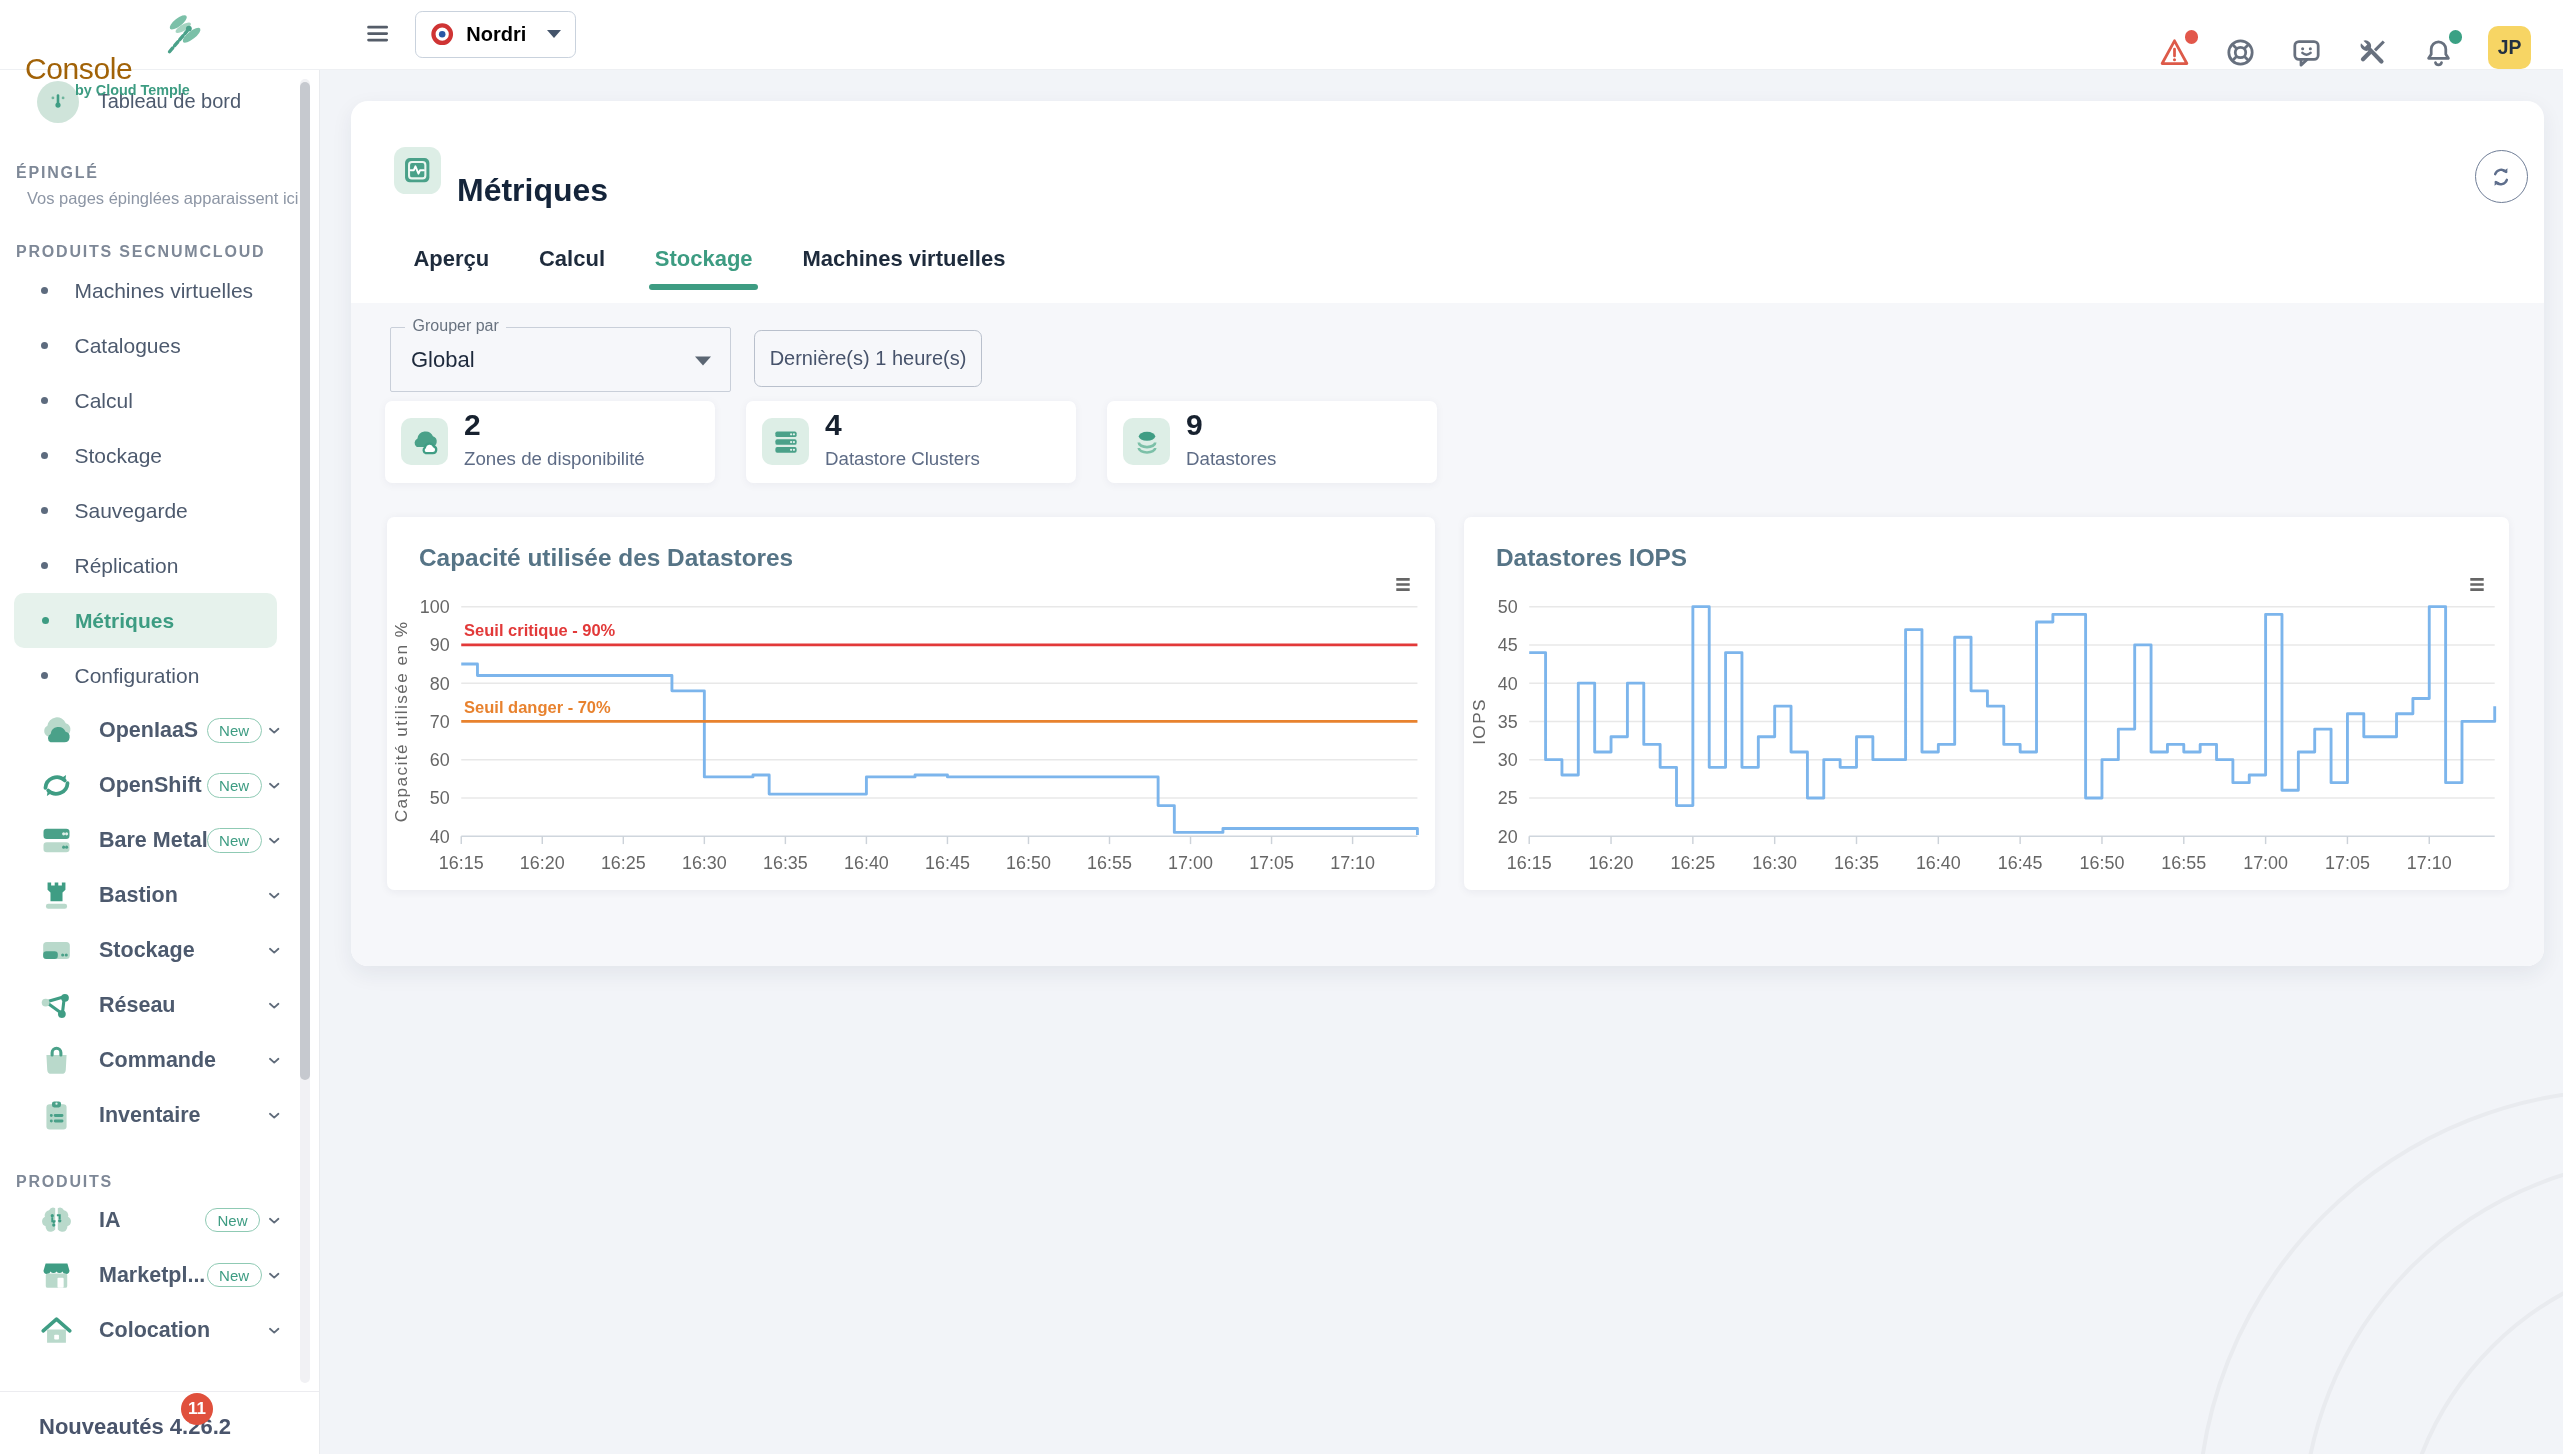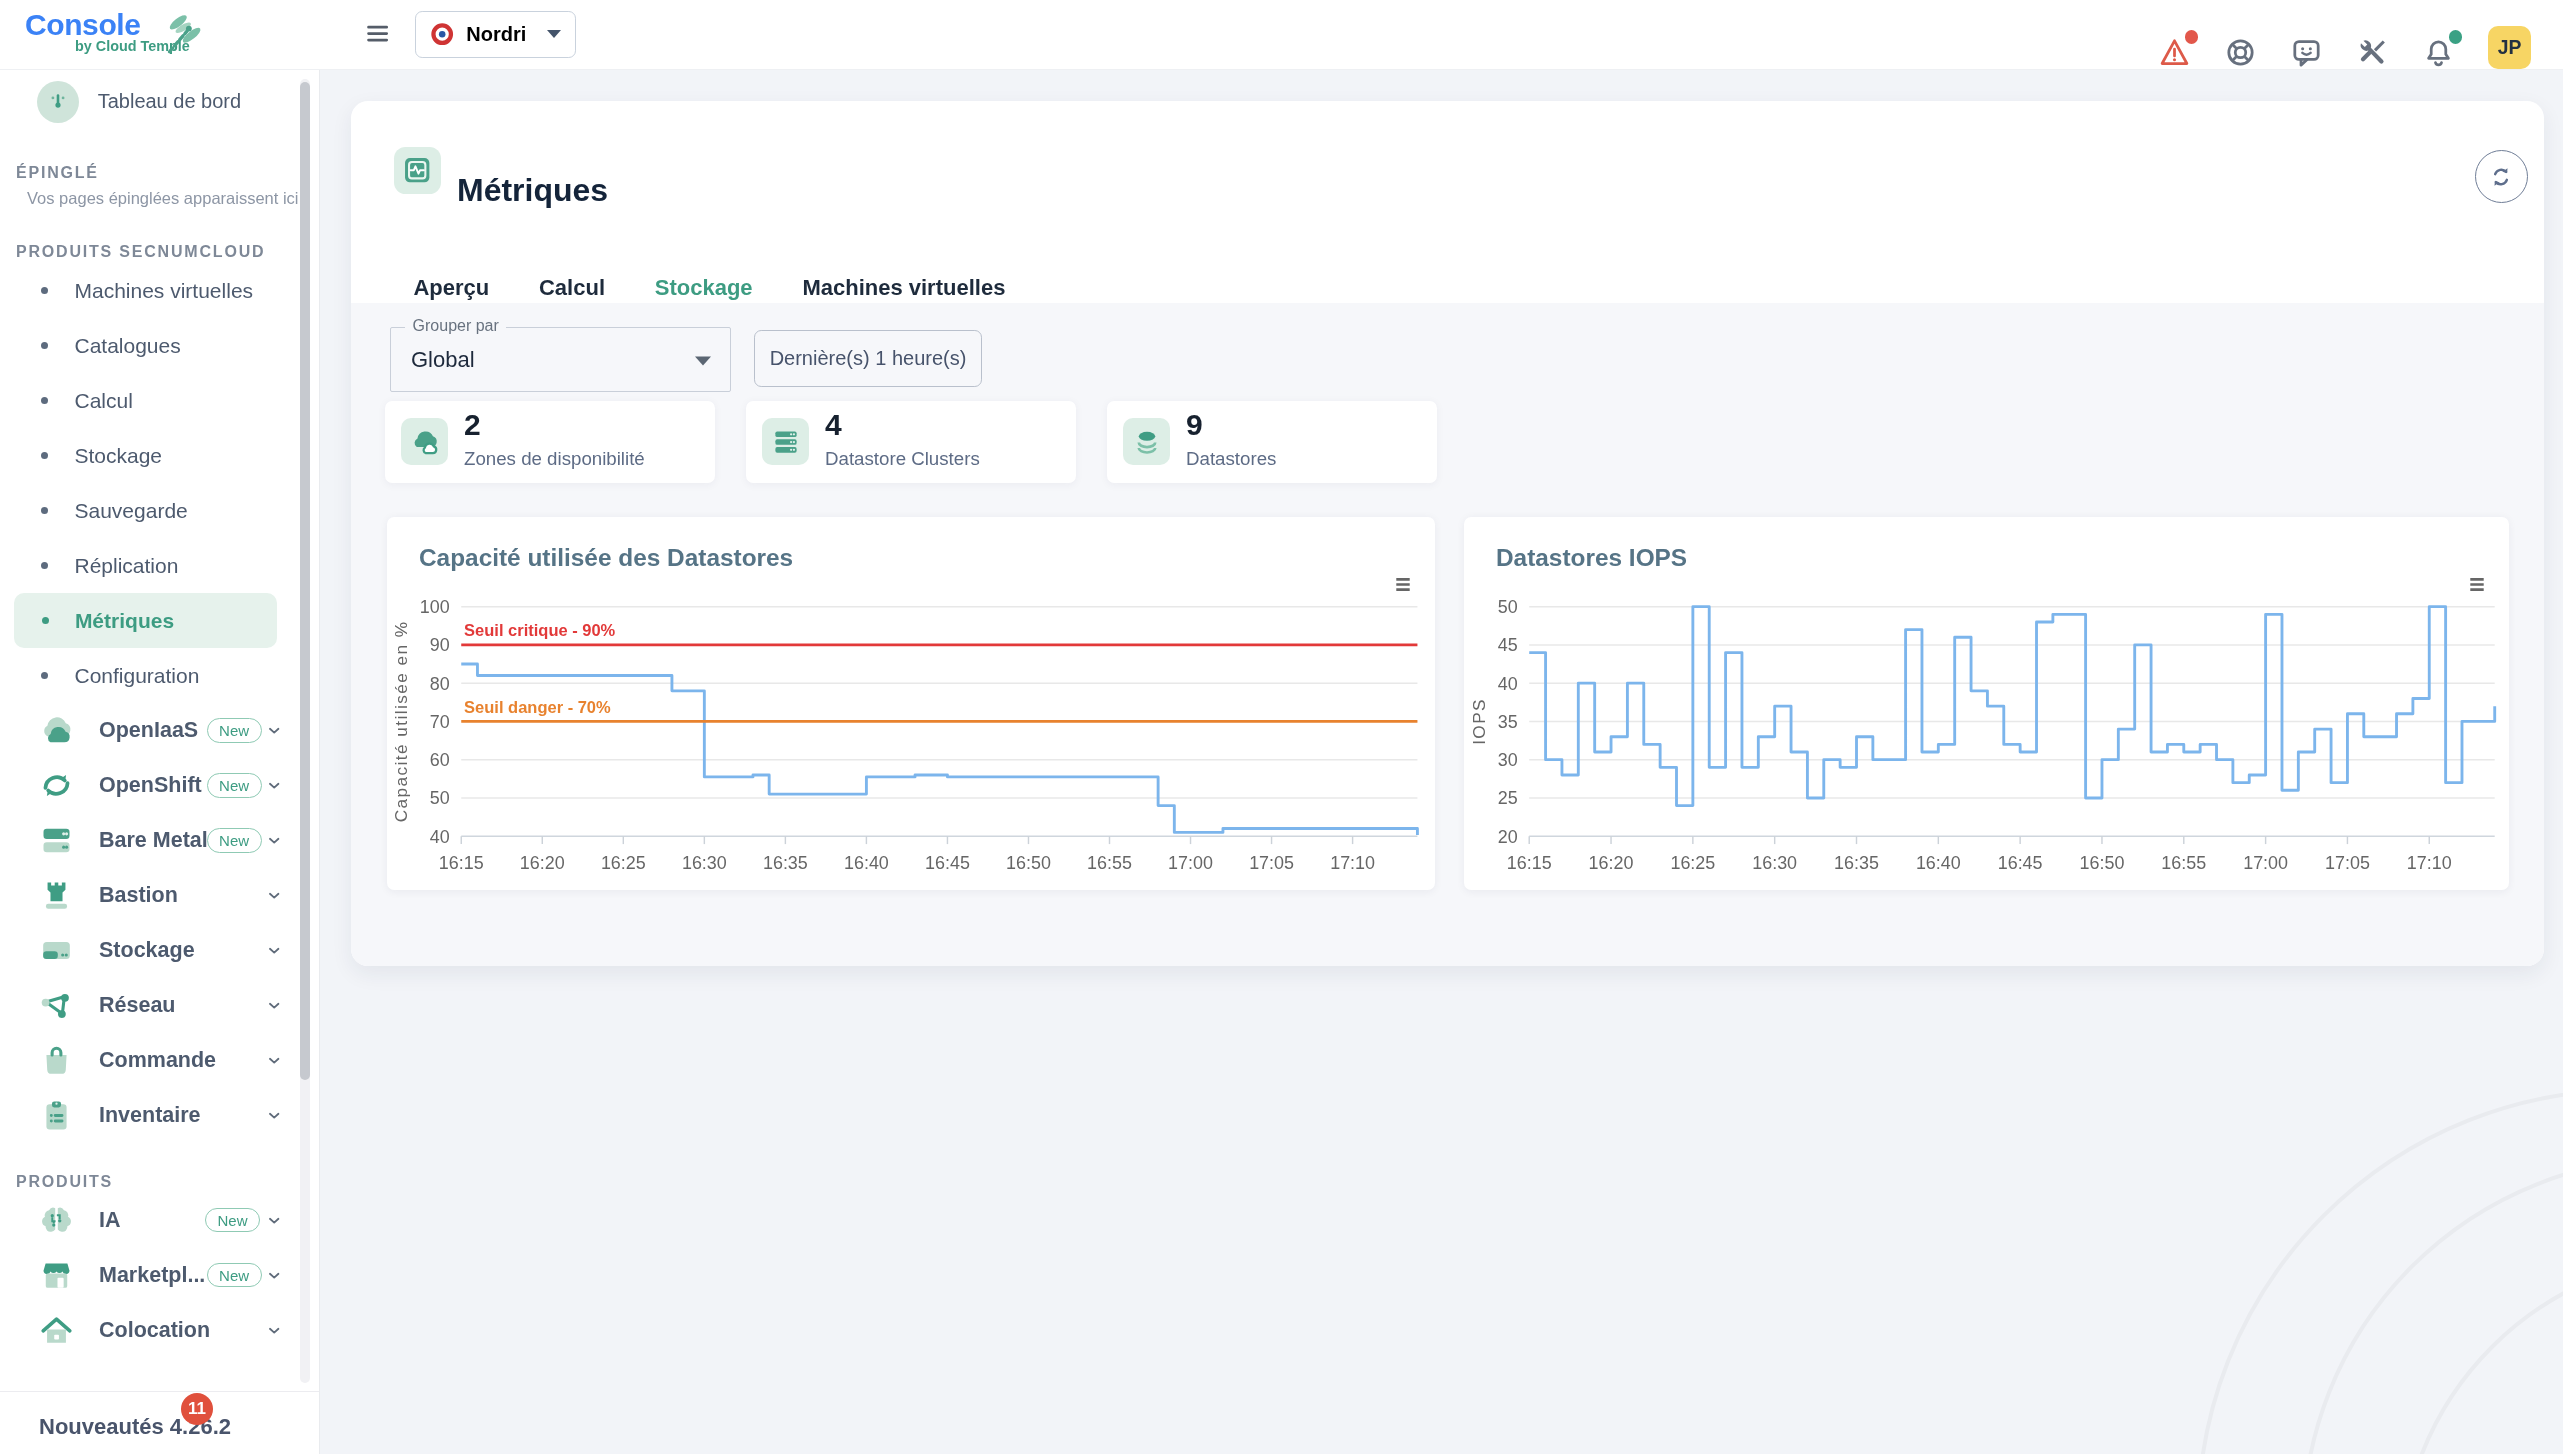--- a/index.html
+++ b/index.html
@@ -3,21 +3,21 @@
 <meta charset="utf-8">
 <style>
   html,body{margin:0;padding:0;background:#e9ebef;}
   #app{position:relative;width:2563px;height:1455px;background:#f3f5f8;overflow:hidden;
        font-family:"Liberation Sans",sans-serif;-webkit-font-smoothing:antialiased;}
   .icon svg{width:100%;height:100%;display:block;}
 
   
   .topbar{position:absolute;left:0;top:0;width:100%;height:69px;background:#fff;border-bottom:0.7px solid #eef0f3;z-index:6;}
   .logo{position:absolute;left:25px;top:9.3px;}
-  .logo-title{font-size:30px;font-weight:700;color:#3b82f6;letter-spacing:-0.4px;line-height:32px;}
+  .logo-title{font-size:30px;font-weight:400;color:#a16207;letter-spacing:-0.4px;line-height:32px;margin-top:44px;}
   .logo-sub{font-size:14.4px;color:#3d9c82;font-weight:700;margin:-2.9px 0 0 50px;}
   .dragonfly{position:absolute;left:157px;top:8.6px;width:50px;height:50px;}
   .hamburger{position:absolute;left:361px;top:17px;width:33px;height:33px;background:none;border:none;cursor:pointer;padding:2.9px;}
   .tenant{position:absolute;left:415px;top:10.8px;width:161px;height:47px;background:#fff;border:1.4px solid #c9d2dd;
           border-radius:7.2px;display:flex;align-items:center;gap:11.5px;padding:0 14.4px;box-sizing:border-box;cursor:pointer;}
   .tenant .icon{width:24.4px;height:24.4px;}
   .tenant-label{font-size:20px;font-weight:700;color:#000000;}
   .tenant .caret{margin-left:auto;width:0;height:0;border-left:7.2px solid transparent;border-right:7.2px solid transparent;border-top:8.6px solid #44546a;}
   .hdr-actions{position:absolute;right:32px;top:0;height:69px;display:flex;align-items:flex-end;gap:33px;}
   .hdr-btn{position:relative;width:33px;height:33px;background:none;border:none;padding:0;cursor:pointer;}
@@ -56,21 +56,21 @@
   .wm{position:absolute;border:4.3px solid #e9ebef;border-radius:431px;background:transparent;z-index:0;}
   .wm.w1{left:1877px;top:1019px;width:1651px;height:1651px;}
   .wm.w2{left:1982px;top:1087px;width:1651px;height:1651px;border-radius:373px;}
   .wm.w3{left:2079px;top:1184px;width:1651px;height:1651px;border-radius:316px;}
   .card{position:absolute;left:32px;top:32px;width:2193px;height:865px;background:#fff;border-radius:17px;
         box-shadow:0 7.2px 21.5px rgba(25,39,70,.07);z-index:1;}
   .page-icon{position:absolute;left:43px;top:46px;width:47px;height:47px;border-radius:11.5px;background:#ddeee6;padding:4.3px;box-sizing:border-box;}
   .page-title{position:absolute;left:106px;top:50px;font-size:32px;font-weight:800;color:#14243a;}
   .refresh-btn{position:absolute;right:16.5px;top:49px;width:53px;height:53px;border-radius:50%;border:1.4px solid #707e97;
                background:#fff;padding:11.5px;box-sizing:border-box;cursor:pointer;}
-  .tabs{position:absolute;left:61px;top:156px;height:62px;display:flex;gap:47px;}
+  .tabs{position:absolute;left:61px;top:127px;height:62px;display:flex;gap:47px;}
   .tab{position:relative;display:flex;align-items:center;height:100%;font-size:22px;font-weight:600;color:#1e2b3c;cursor:pointer;padding:0 1.4px;}
   .tab.active{color:#3d9c82;}
   .tab.active::after{content:"";position:absolute;left:-4.3px;right:-4.3px;bottom:0;height:5.7px;background:#3d9c82;border-radius:3.6px;}
   .content{position:absolute;left:0;right:0;top:202px;bottom:0;background:#f6f7fa;border-radius:0 0 17px 17px;}
 
   .select-field{position:absolute;left:39px;top:24px;width:341px;height:65px;border:1.4px solid #c9cfd9;border-radius:2px;
                 box-sizing:border-box;cursor:pointer;}
   .select-label{position:absolute;left:14.4px;top:-10.8px;background:#f6f7fa;padding:0 7.2px;font-size:16px;color:#68727f;}
   .select-value{position:absolute;left:20px;top:50%;transform:translateY(-50%);font-size:22px;color:#1e2a3c;}
   .select-caret{position:absolute;right:18.7px;top:50%;transform:translateY(-40%);width:0;height:0;

